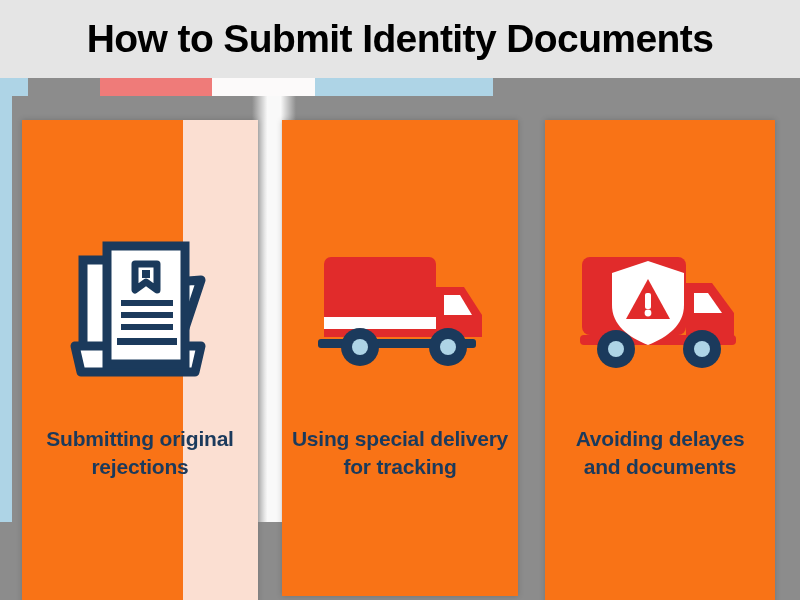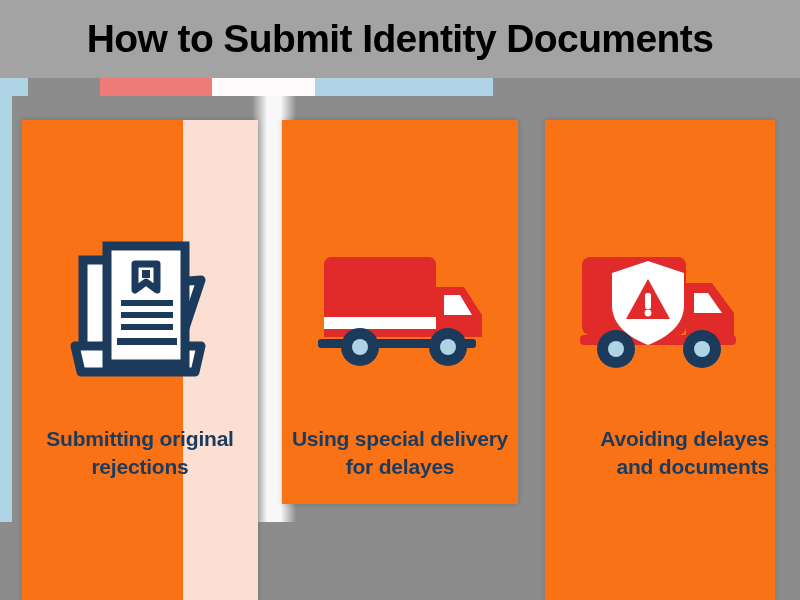--- a/index.html
+++ b/index.html
@@ -22,21 +22,21 @@
     background: #8c8c8c;
   }
 
   
   .title-banner {
     position: absolute;
     left: 0;
     top: 0;
     width: 800px;
     height: 78px;
-    background: #a3a3a3;
+    background: #e5e5e5;
     z-index: 40;
   }
   .title-text {
     position: absolute;
     left: 0;
     top: 0;
     width: 800px;
     height: 78px;
     display: flex;
     align-items: center;
@@ -175,21 +175,21 @@
         <rect x="62" y="100" width="60" height="7" fill="#1b3a5c"></rect>
       </svg>
     </div>
 
     <div class="card-caption" style="top:305px;">
       <span class="cap-line">Submitting original</span>
       <span class="cap-line">rejections</span>
     </div>
   </div>
 
-  <div class="card" style="left:282px; top:108px; width:236px; height:384px;">
+  <div class="card" style="left:282px; top:108px; width:236px; height:476px;">
 
     <div class="card-icon" style="top:118px; height:150px;">
       <svg width="176" height="140" viewBox="0 0 176 140" aria-hidden="true">
 
         <rect x="12" y="14" width="112" height="74" rx="7" fill="#e12b2b"></rect>
 
         <rect x="12" y="74" width="112" height="12" fill="#ffffff"></rect>
         <rect x="12" y="86" width="112" height="8" fill="#e12b2b"></rect>
 
         <path d="M124 44 h28 l18 28 v22 h-46 Z" fill="#e12b2b"></path>
@@ -199,21 +199,21 @@
 
         <circle cx="48" cy="104" r="19" fill="#1b3a5c"></circle>
         <circle cx="48" cy="104" r="8" fill="#aed4e6"></circle>
         <circle cx="136" cy="104" r="19" fill="#1b3a5c"></circle>
         <circle cx="136" cy="104" r="8" fill="#aed4e6"></circle>
       </svg>
     </div>
 
     <div class="card-caption" style="top:305px;">
       <span class="cap-line">Using special delivery</span>
-      <span class="cap-line">for delayes</span>
+      <span class="cap-line">for tracking</span>
     </div>
   </div>
 
   <div class="card" style="left:545px; top:108px; width:230px; height:492px;">
 
     <div class="card-icon" style="top:118px; height:150px;">
       <svg width="176" height="140" viewBox="0 0 176 140" aria-hidden="true">
 
         <rect x="10" y="14" width="104" height="78" rx="8" fill="#e12b2b"></rect>
 
@@ -228,21 +228,21 @@
         <circle cx="130" cy="106" r="8" fill="#aed4e6"></circle>
 
         <path d="M76 18 L112 30 V62 C112 82 96 94 76 102 C56 94 40 82 40 62 V30 Z" fill="#ffffff"></path>
 
         <path d="M76 36 L98 76 H54 Z" fill="#e12b2b"></path>
         <rect x="73" y="50" width="6" height="16" rx="2" fill="#ffffff"></rect>
         <circle cx="76" cy="70" r="3.4" fill="#ffffff"></circle>
       </svg>
     </div>
 
-    <div class="card-caption" style="top:305px;text-align:right;">
+    <div class="card-caption" style="top:305px;">
       <span class="cap-line">Avoiding delayes</span>
       <span class="cap-line">and documents</span>
     </div>
   </div>
 
   <div class="color-band">
     <div class="band-seg" style="left:0px;   width:28px;  background:#aed4e6;"></div>
     <div class="band-seg" style="left:28px;  width:72px;  background:#8c8c8c;"></div>
     <div class="band-seg" style="left:100px; width:112px; background:#ef7b79;"></div>
     <div class="band-seg" style="left:212px; width:103px; background:#fcfafa;"></div>

